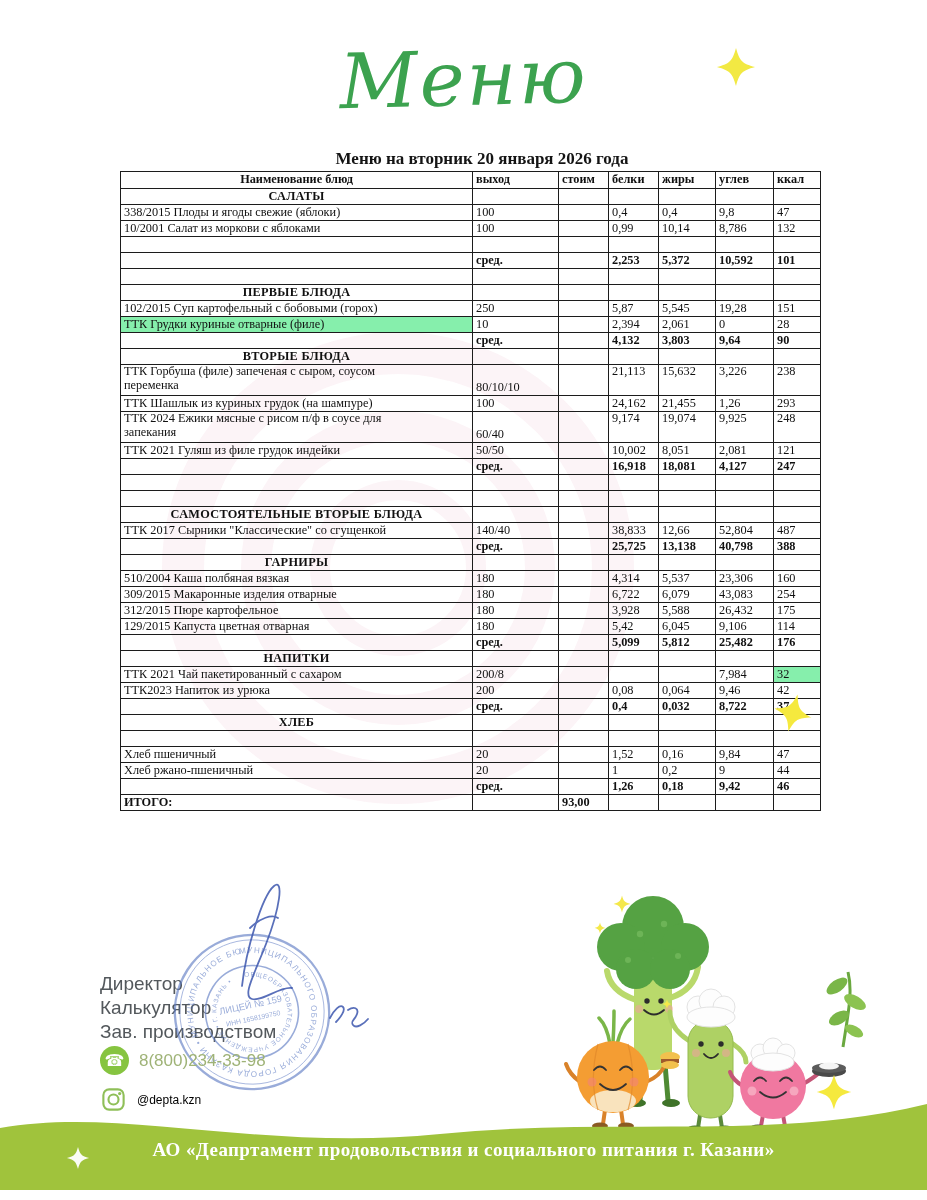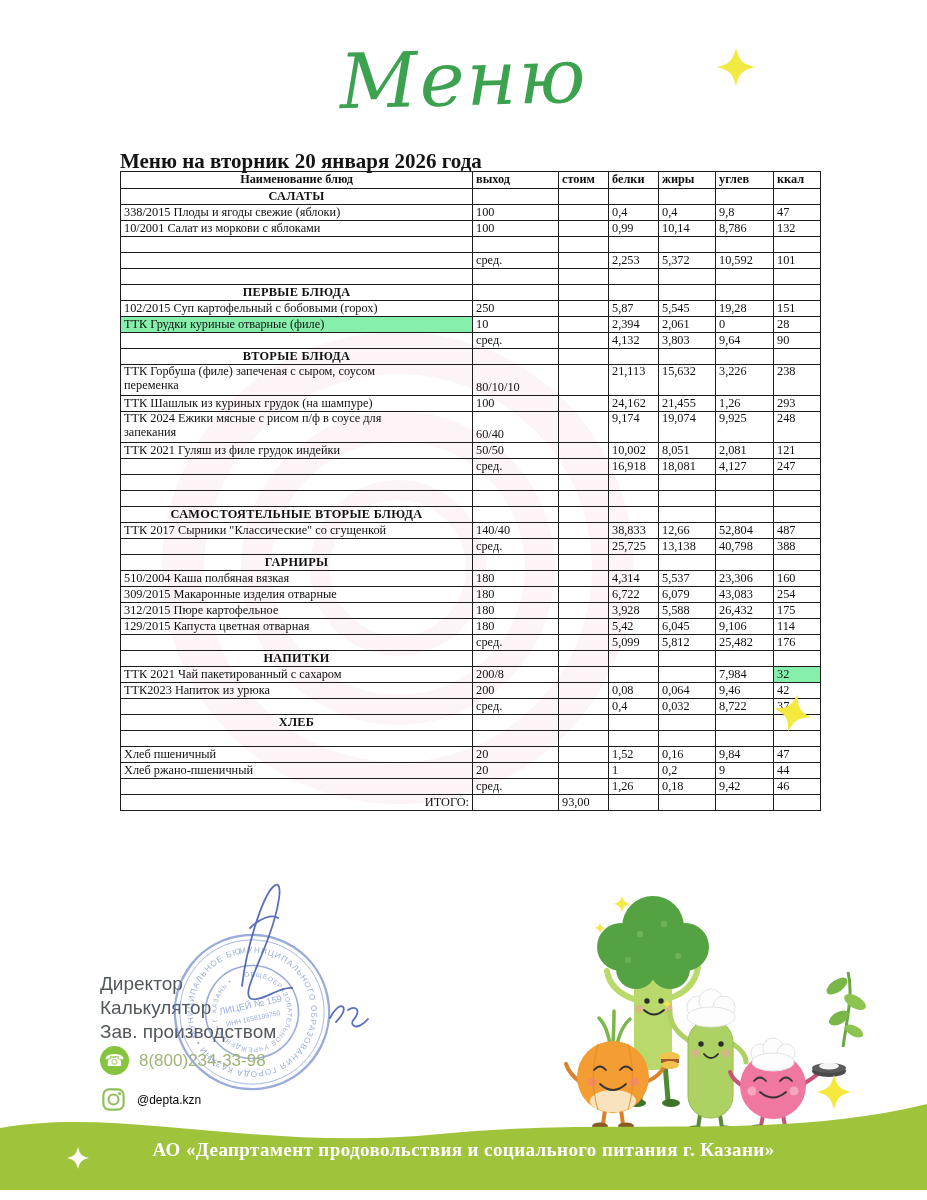--- a/index.html
+++ b/index.html
@@ -8,32 +8,32 @@
   .page{position:relative;width:927px;height:1200px;overflow:hidden;background:#ffffff}
 
   
   .script-title{position:absolute;top:34px;left:0;width:100%;text-align:center;
     font-family:"DejaVu Serif",serif;font-style:italic;font-weight:400;
     font-size:76px;color:#3ca24f;letter-spacing:2px;transform:rotate(-1.5deg)}
 
   
   .watermark{position:absolute;left:118px;top:288px;width:560px;height:560px;opacity:.5;pointer-events:none}
 
-  .table-title{position:absolute;top:149px;left:120px;width:700px;text-align:left;
-    font-weight:bold;font-size:21px}
+  .table-title{position:absolute;top:149px;left:132px;width:700px;text-align:center;
+    font-weight:bold;font-size:17px}
 
   table.menu-table{position:absolute;top:171px;left:120px;width:700px;table-layout:fixed;
     border-collapse:collapse;font-size:12.3px;line-height:1.12;color:#111}
   .menu-table td,.menu-table th{border:1px solid #1c1c1c;padding:0 3px;height:16px;
     vertical-align:middle;overflow:hidden}
   .menu-table th{font-weight:bold;text-align:left;height:17px}
   .menu-table th:first-child{text-align:center}
   td.section{text-align:center;font-weight:bold;letter-spacing:.3px}
-  .b{font-weight:normal}
-  .right{text-align:right;padding-right:8px}
+  .b{font-weight:bold}
+  .right{padding-right:8px}
   .hl{background:#86efac}
   tr.tall td{height:31px;vertical-align:top}
   td.vb{vertical-align:bottom !important}
   td.prewrap{white-space:pre-line}
 
   
   .signature{position:absolute;left:180px;top:868px;width:240px;height:200px;z-index:4}
   .stamp{position:absolute;left:168px;top:928px;width:168px;height:168px;z-index:3}
   .stamp text{font-family:"Liberation Sans",sans-serif}
 

